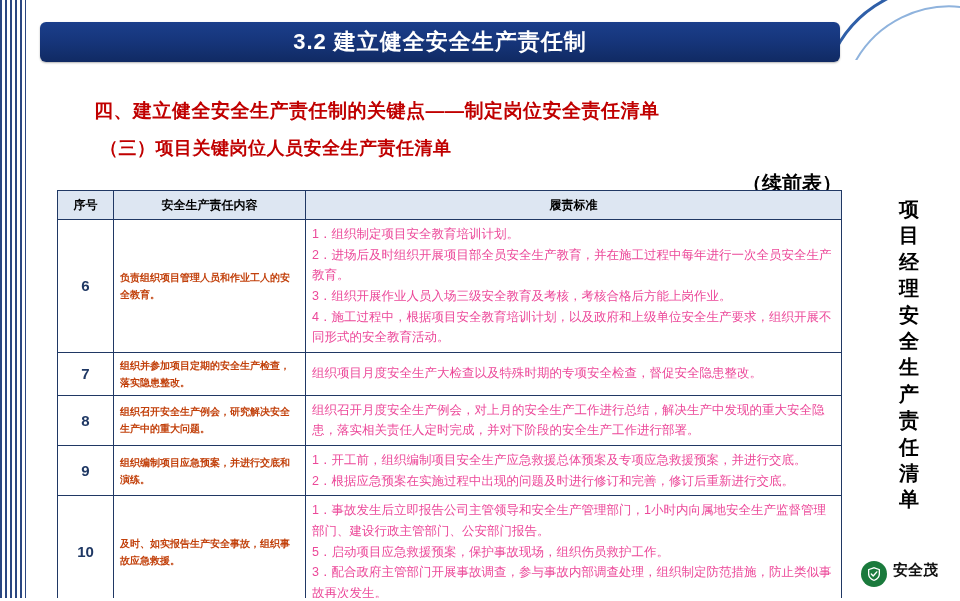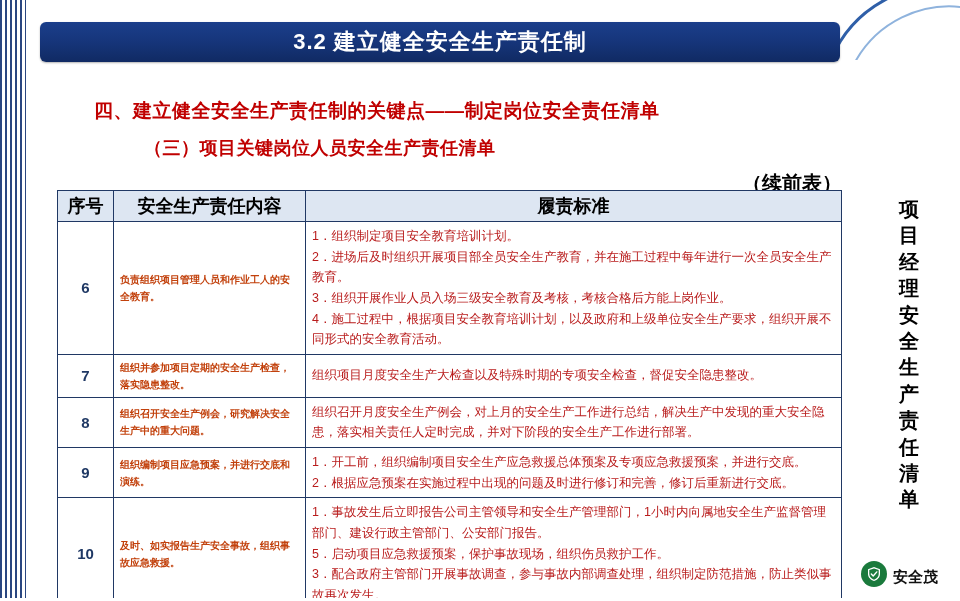--- a/index.html
+++ b/index.html
@@ -37,21 +37,20 @@
   .heading-1{
     position:absolute;left:66px;top:98px;
     color:#c00000;font-size:19px;font-weight:bold;letter-spacing:.5px;
     white-space:nowrap;
     margin-left:28px;
   }
   .heading-2{
     position:absolute;left:100px;top:136px;
     color:#c00000;font-size:18px;font-weight:bold;letter-spacing:.5px;
     white-space:nowrap;
-    margin-left:44px;
   }
   .cont-note{
     position:absolute;right:118px;top:170px;
     color:#000000;font-size:20px;font-weight:bold;
   }
   
   .tbl-wrap{
     position:absolute;left:57px;top:190px;width:784px;
   }
   table{
@@ -59,50 +58,50 @@
     table-layout:fixed;
     background:#ffffff;
   }
   th,td{
     border:1px solid #203864;
     vertical-align:middle;
     padding:4px 6px;
   }
   thead th{
     background:#dde6f2;
-    font-size:18px;font-weight:bold;color:#000;
+    font-size:12px;font-weight:bold;color:#000;
     text-align:center;height:22px;padding:3px 4px;
   }
   col.c1{width:56px;}
   col.c2{width:192px;}
   col.c3{width:536px;}
   td.num{
     text-align:center;font-size:15px;font-weight:bold;color:#1f3864;
   }
   td.duty{
     font-size:10px;line-height:1.7;color:#c2410c;text-align:left;
     font-weight:bold;
   }
   td.std{
-    font-size:12.5px;line-height:1.65;color:#b91c1c;
+    font-size:12.5px;line-height:1.65;color:#ec4899;
   }
   td.std div{white-space:normal;}
   
   .vert-title{
     position:absolute;right:34px;top:196px;
     width:34px;
     font-size:20px;font-weight:bold;color:#000;
     line-height:1.32;text-align:center;
     letter-spacing:0;
   }
   .vert-title span{display:block;}
   
   .logo{
     position:absolute;right:22px;bottom:14px;
-    display:flex;align-items:flex-end;gap:6px;
+    display:flex;align-items:flex-start;gap:6px;
   }
   .logo-badge{
     width:26px;height:26px;border-radius:50%;
     background:#1a7a3c;position:relative;
     display:flex;align-items:center;justify-content:center;
   }
   .logo-badge svg{display:block;}
   .logo-text{font-size:15px;font-weight:bold;color:#111;}
   
   .bottom-line{

